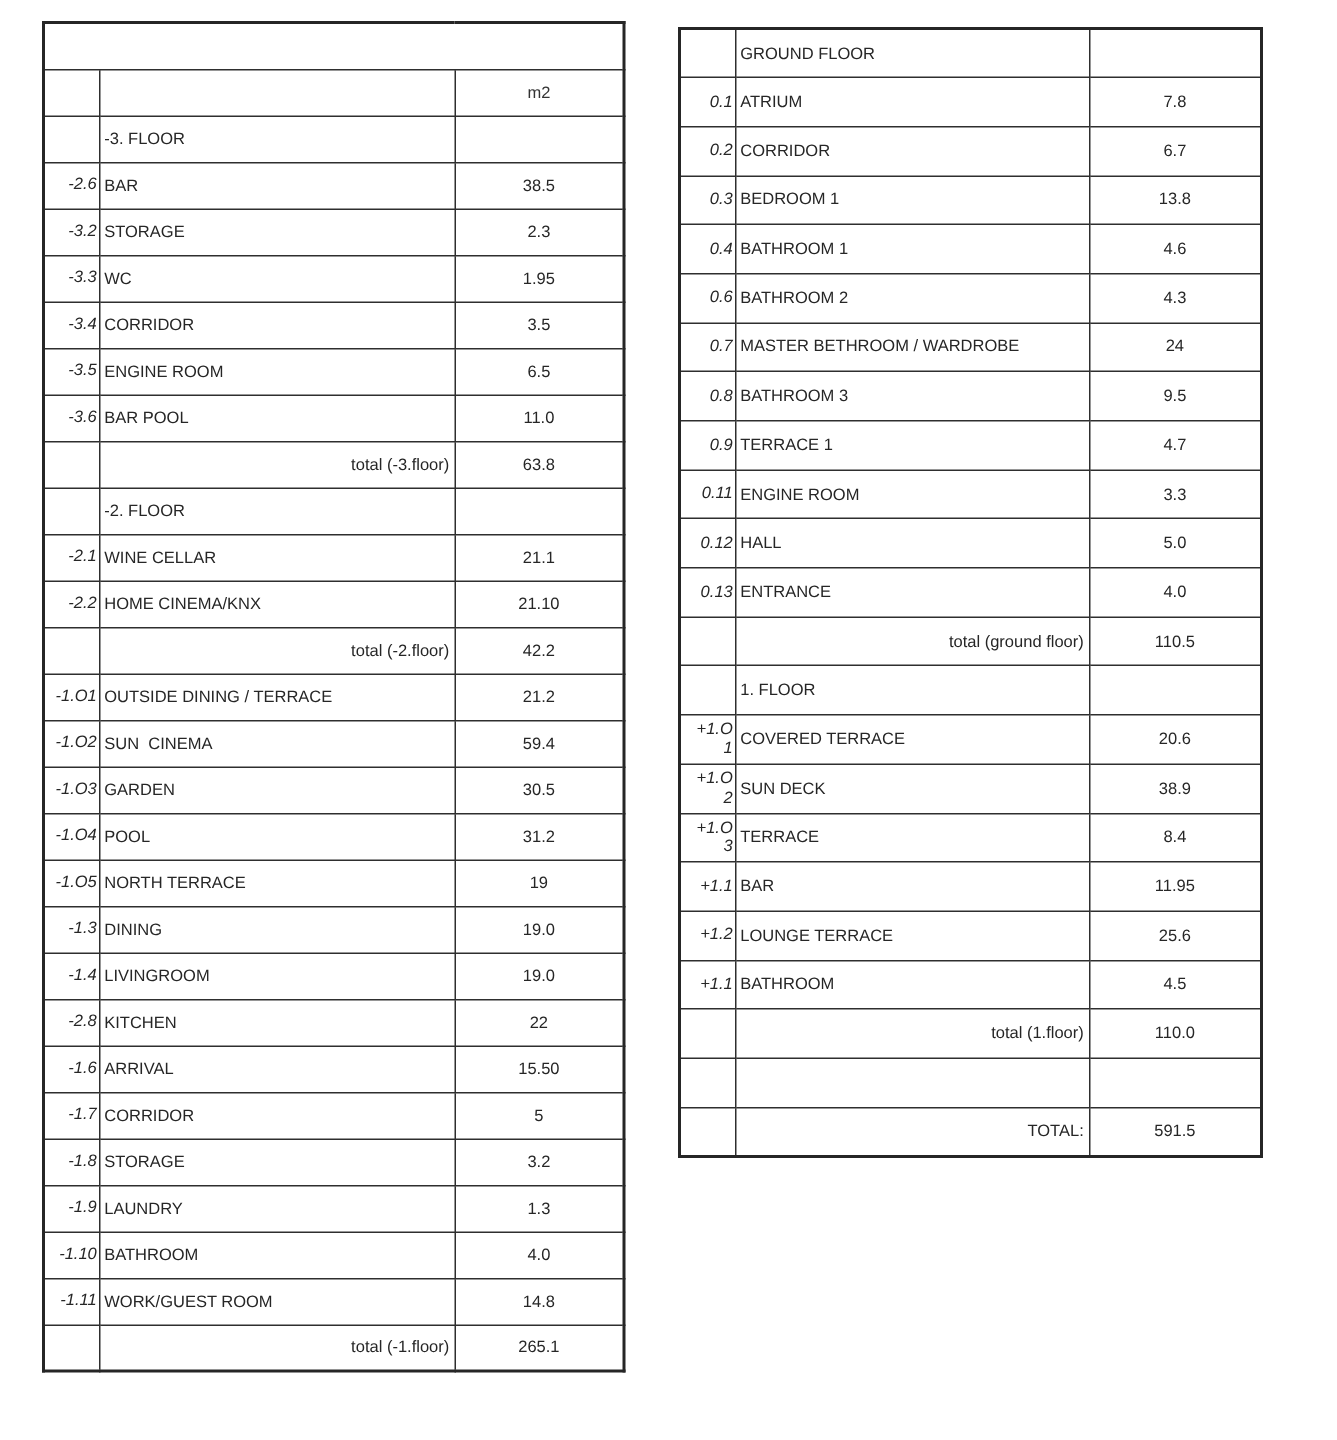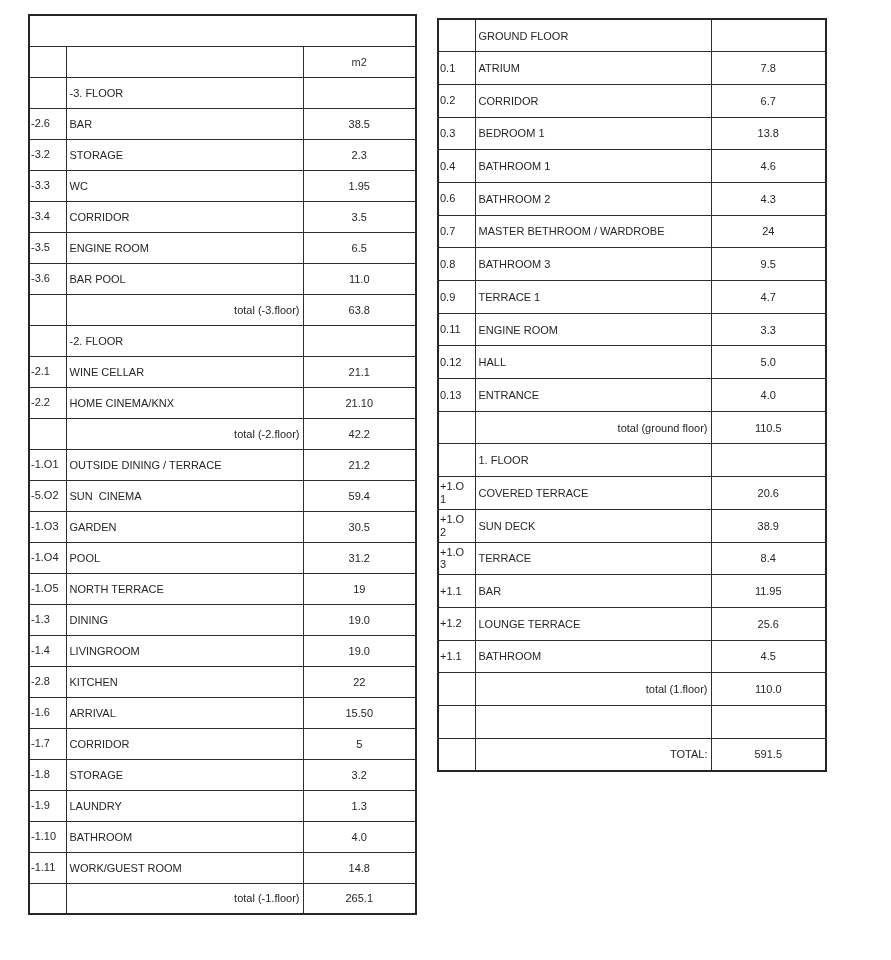--- a/index.html
+++ b/index.html
@@ -11,26 +11,26 @@
   table.tbl{
     position:absolute;border-collapse:collapse;table-layout:fixed;
     border:2px solid #262626;background:#ffffff;
   }
   .tbl td{
     border:1px solid #2e2e2e;font-size:11px;overflow:hidden;
     vertical-align:middle;
   }
   .tbl-left{left:28px;top:14px;}
   .tbl-left tr{height:31px;}
-  .tbl-right{left:437px;top:18px;}
+  .tbl-right{left:452px;top:18px;}
   .tbl-right tr{height:32.7px;}
   .col-code{width:37px;}
   .tbl-left  .col-name{width:237px;} .tbl-left  .col-val{width:113px;}
   .tbl-right .col-name{width:236px;} .tbl-right .col-val{width:115px;}
-  .c-code{text-align:left;white-space:pre-line;line-height:1.15;padding:0 1px;}
+  .c-code{text-align:right;white-space:pre-line;line-height:1.15;padding:0 1px;font-style:italic;}
   .c-name{text-align:left;padding:0 3px;white-space:pre-wrap;}
   .c-val{text-align:center;padding:0 2px;}
   .c-unit{font-size:17px;color:#333333;}
   .c-total{text-align:right;padding-right:3px;}
   .c-grand{font-size:12px;}
 </style>
 </head>
 <body>
 
 <div class="page">
@@ -109,21 +109,21 @@
           <td class="c-code"></td>
           <td class="c-name c-total">total (-2.floor)</td>
           <td class="c-val">42.2</td>
         </tr>
         <tr>
           <td class="c-code">-1.O1</td>
           <td class="c-name">OUTSIDE DINING / TERRACE</td>
           <td class="c-val">21.2</td>
         </tr>
         <tr>
-          <td class="c-code">-5.O2</td>
+          <td class="c-code">-1.O2</td>
           <td class="c-name">SUN  CINEMA</td>
           <td class="c-val">59.4</td>
         </tr>
         <tr>
           <td class="c-code">-1.O3</td>
           <td class="c-name">GARDEN</td>
           <td class="c-val">30.5</td>
         </tr>
         <tr>
           <td class="c-code">-1.O4</td>

